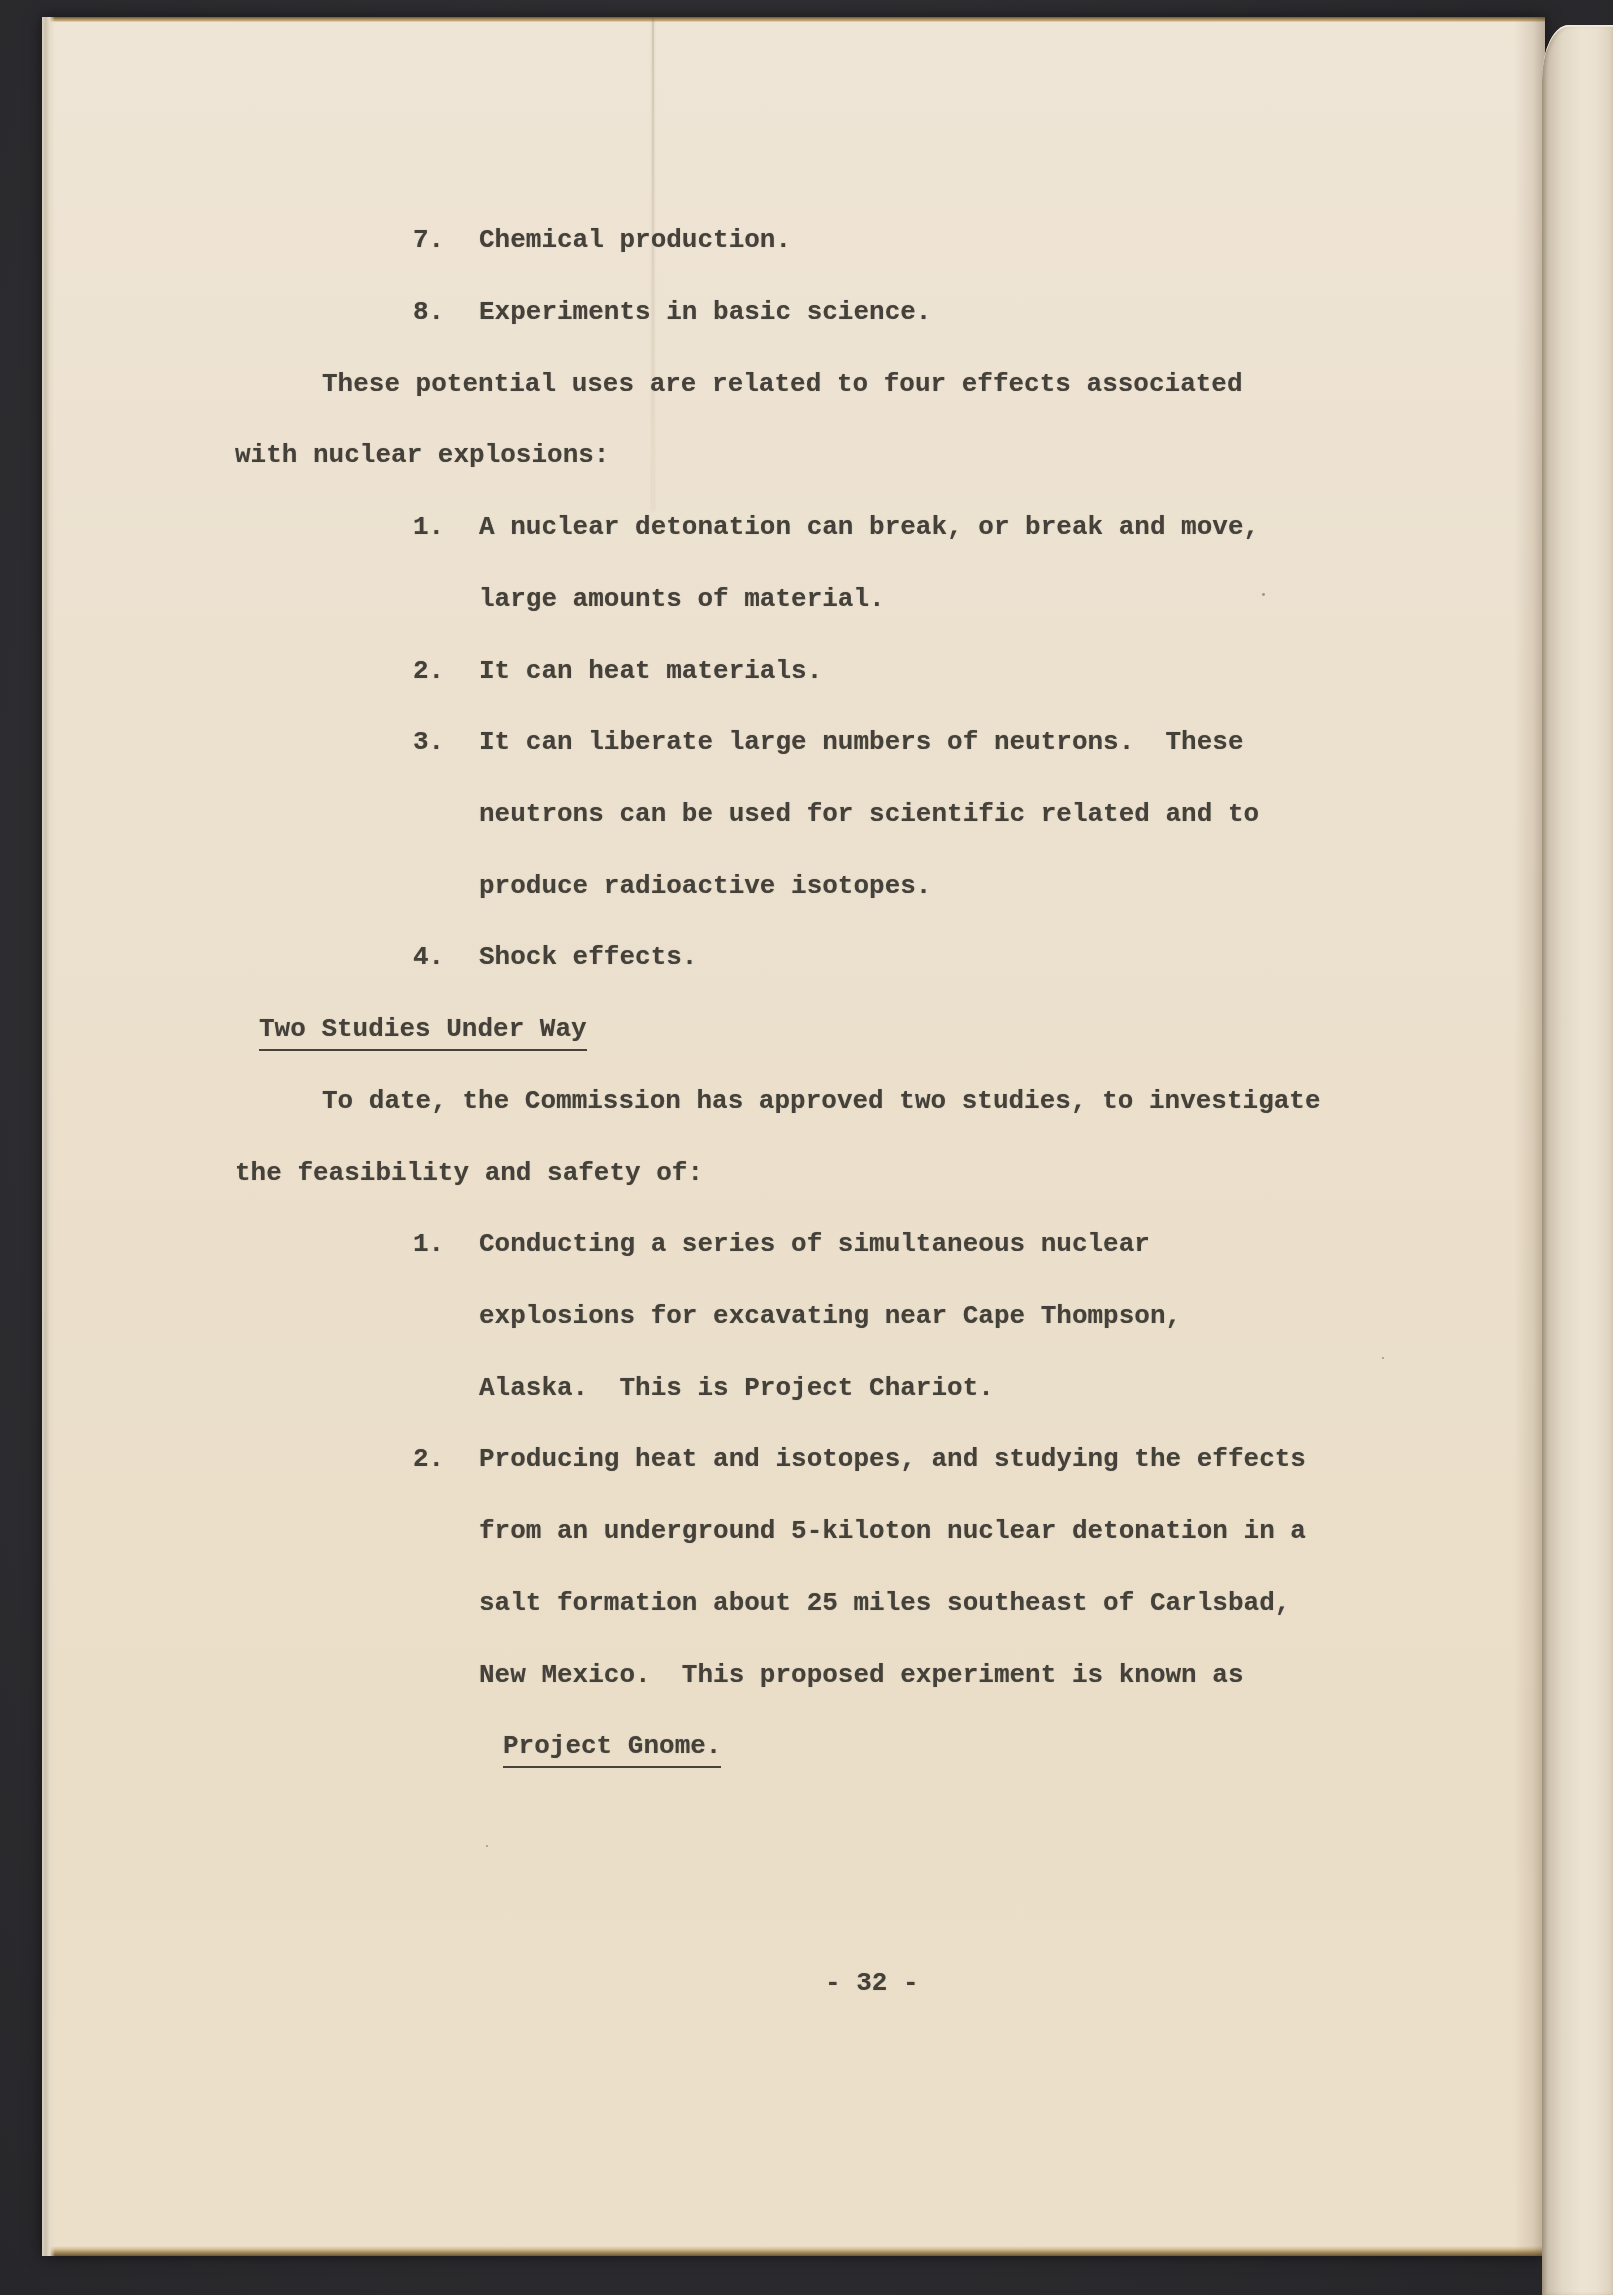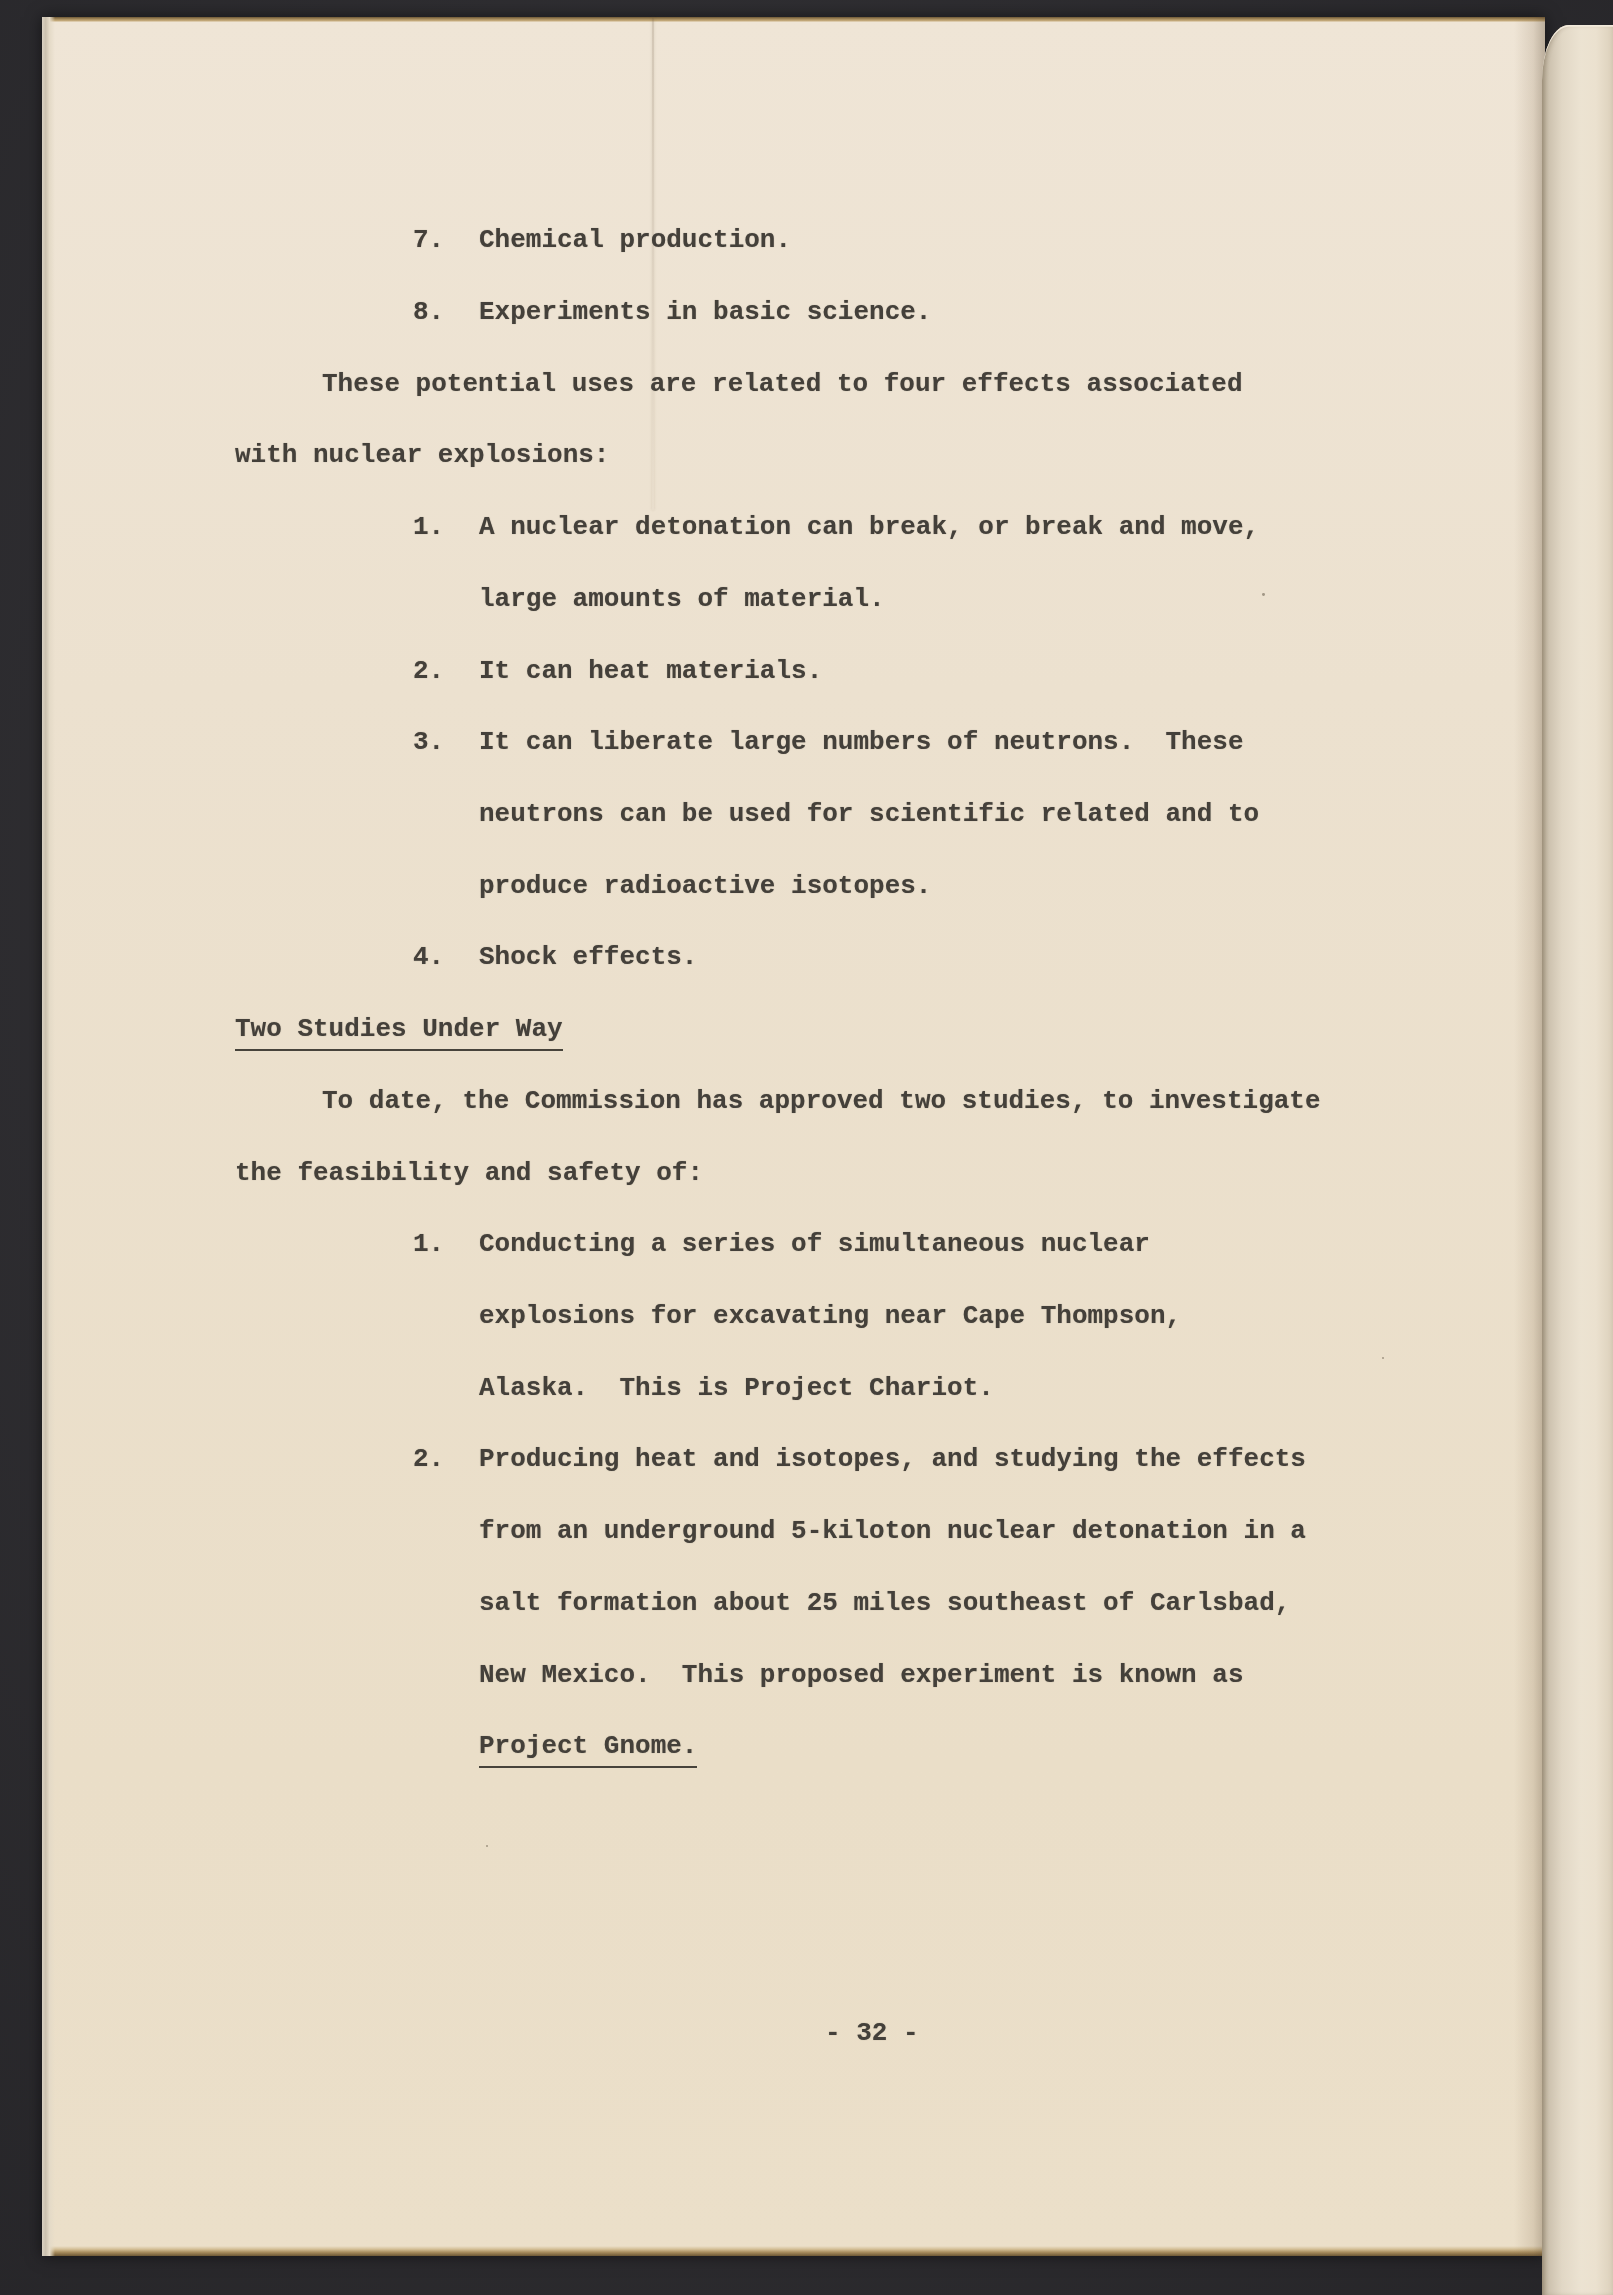--- a/index.html
+++ b/index.html
@@ -65,22 +65,23 @@
   }
   .l-margin {padding-left:193px;}
   .l-indent {padding-left:280px;}
   .l-num    {padding-left:371px;}
   .l-cont   {padding-left:437px;}
   .num-col{display:inline-block;width:66px;}
   .u{
     display:inline-block;
     border-bottom:2.8px solid #47433b;
     padding-bottom:3.9px;
+    margin-left:24px;
   }
-  .page-number{position:absolute;left:783px;top:2000px;}
+  .page-number{position:absolute;left:783px;top:1950px;}
 </style>
 </head>
 <body>
 
 <div class="mat-shade"></div>
 
 <div class="page">
   <div class="page-top-edge"></div>
   <div class="page-bottom-edge"></div>
   <div class="page-left-stack"></div>

